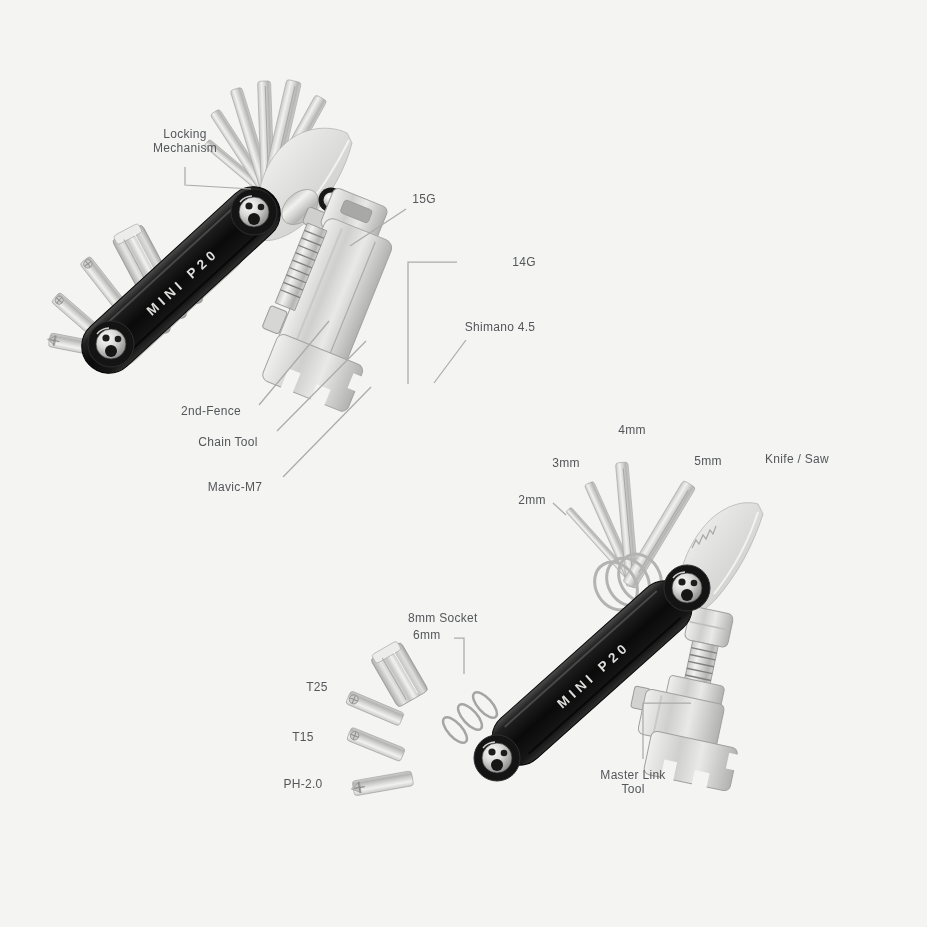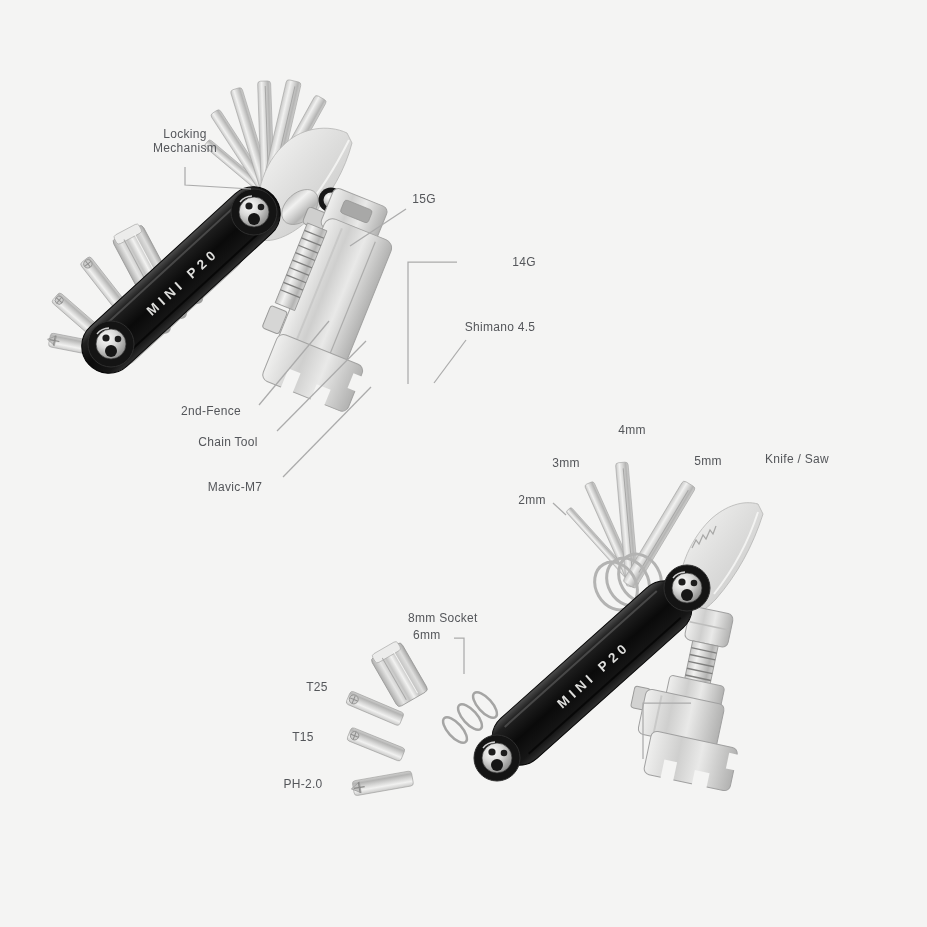--- a/index.html
+++ b/index.html
@@ -336,13 +336,15 @@
   <div class="label" style="left:532px;top:500px;">2mm</div>
   <div class="label" style="left:566px;top:463px;">3mm</div>
   <div class="label" style="left:632px;top:430px;">4mm</div>
   <div class="label" style="left:708px;top:461px;">5mm</div>
   <div class="label" style="left:797px;top:459px;">Knife / Saw</div>
   <div class="label left" style="left:408px;top:618px;text-align:right;">8mm Socket</div>
   <div class="label left" style="left:413px;top:635px;">6mm</div>
   <div class="label" style="left:317px;top:687px;">T25</div>
   <div class="label" style="left:303px;top:737px;">T15</div>
   <div class="label" style="left:303px;top:784px;text-align:center;">PH-2.0</div>
+  <div class="label" style="left:633px;top:782px;">Master Link
+Tool</div>
 </div>
 
 </body></html>

